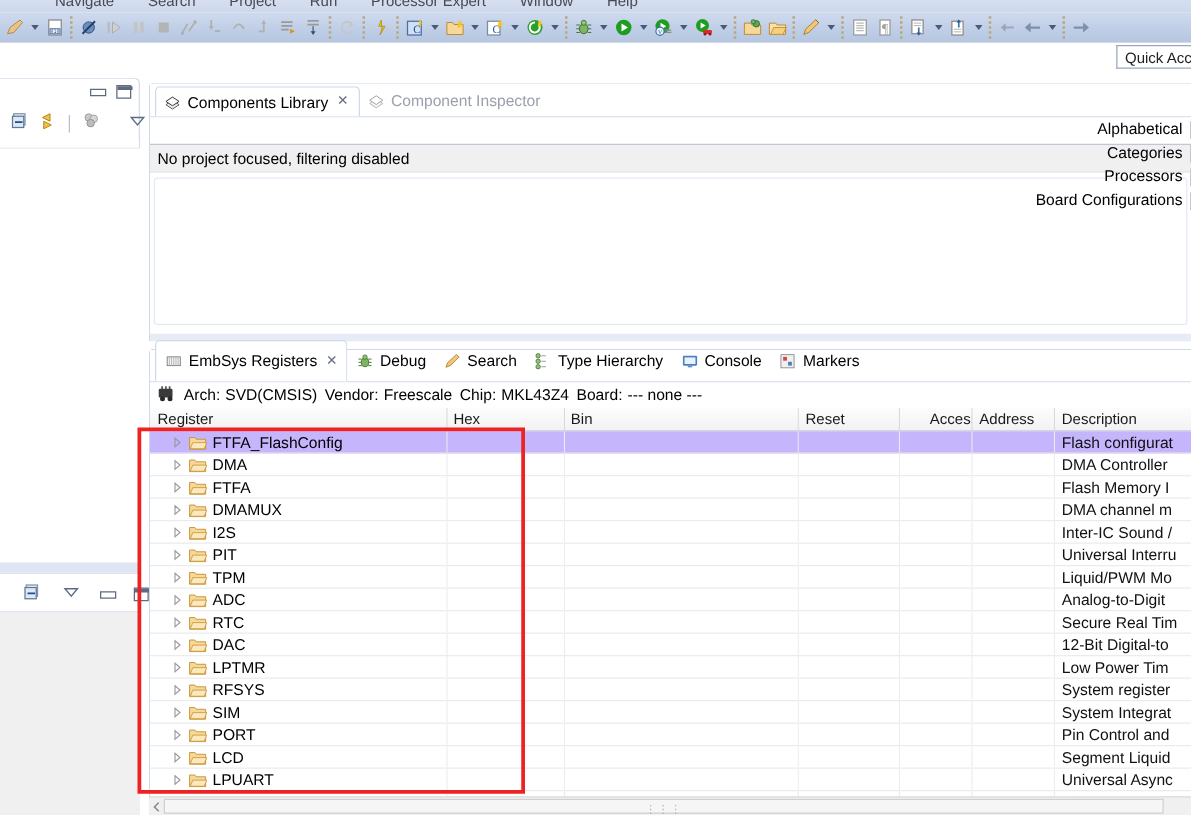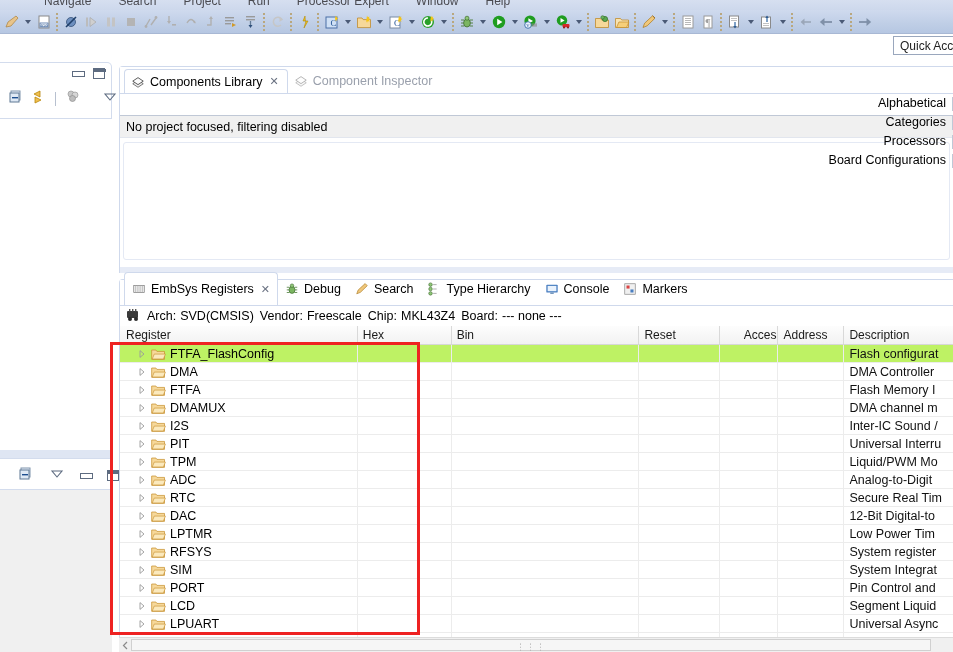--- a/index.html
+++ b/index.html
@@ -238,21 +238,21 @@
   }
   .th + .th::before {
     content: ""; position: absolute; left: 0; top: 0; bottom: 0; width: 1px;
     background: #d9d9d9;
   }
   .trow {
     display: flex; height: 18px; align-items: stretch;
     border-bottom: 1px solid #ececec;
     font-size: 12.5px;
   }
-  .trow.sel { background: #bef264; text-align: center; }
+  .trow.sel { background: #c4b5fd; text-align: center; }
   .td {
     padding: 0 0 0 6px; display: flex; align-items: center;
     white-space: nowrap; overflow: hidden; position: relative;
   }
   .td + .td::before {
     content: ""; position: absolute; left: 0; top: 0; bottom: 0; width: 1px;
     background: #ececec;
   }
   .c-reg { width: 260px; }
   .c-hex { width: 72px; }

